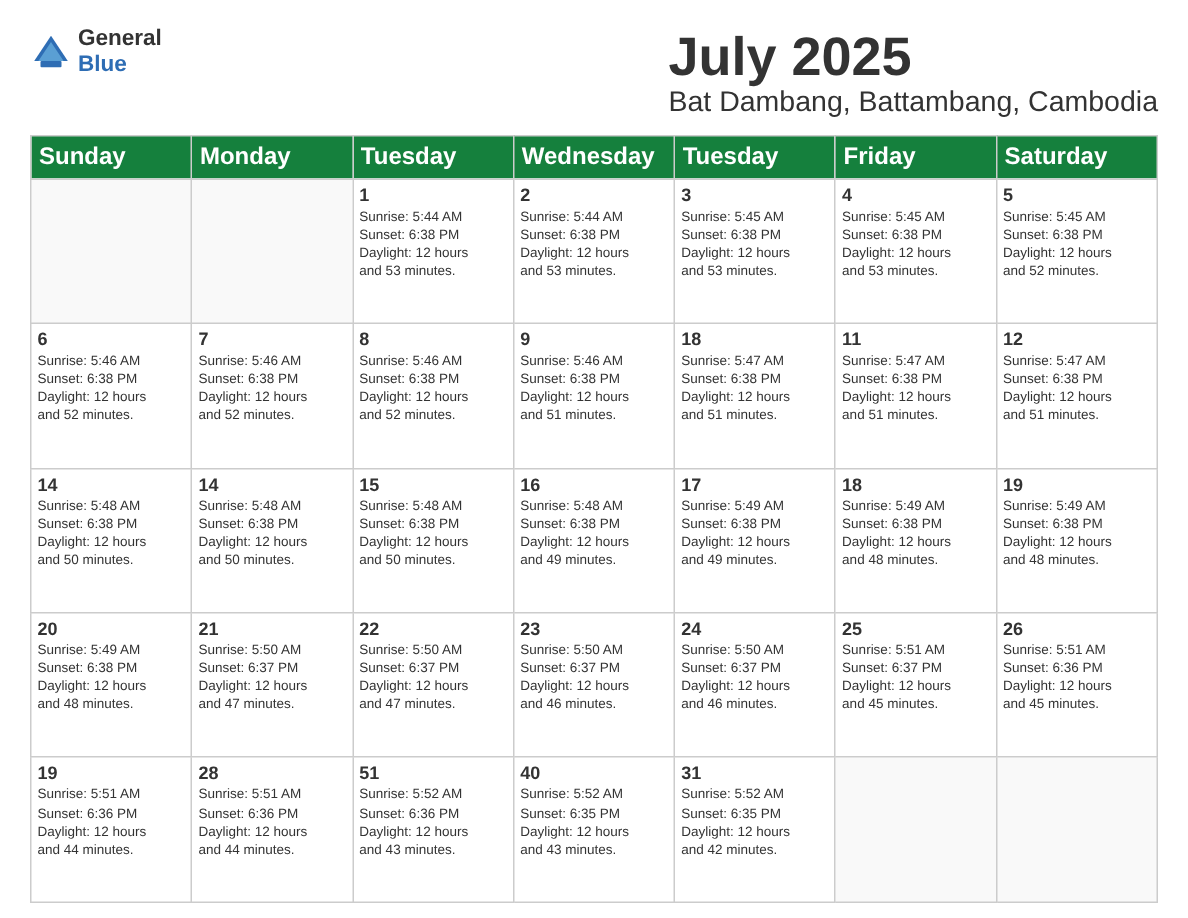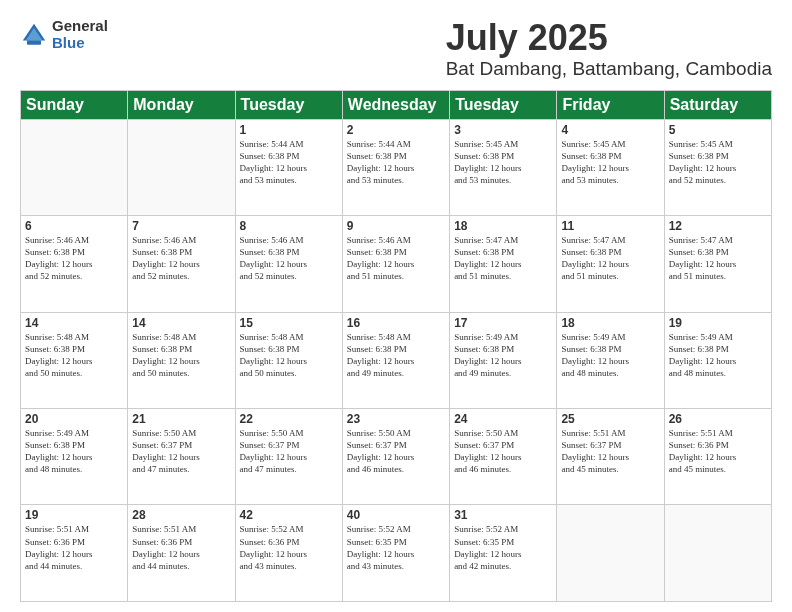--- a/index.html
+++ b/index.html
@@ -91,21 +91,20 @@
       font-size: 12px;
       font-weight: bold;
       color: #333;
       display: block;
       margin-bottom: 1px;
     }
     .day-info {
       font-size: 9px;
       color: #333;
       line-height: 1.35;
-      font-family: Liberation Serif, serif;
     }
   </style>
 </head>
 <body>
 
 <div class="page">
   <div class="header">
     <div class="logo">
       <svg class="logo-icon" viewBox="0 0 40 40">
         <polygon points="20,4 36,28 4,28" fill="#2e6db4"></polygon>
@@ -337,21 +336,21 @@
 and 44 minutes.</div>
           </td>
           <td>
             <span class="day-number">28</span>
             <div class="day-info" style="white-space: pre-line;">Sunrise: 5:51 AM
 Sunset: 6:36 PM
 Daylight: 12 hours
 and 44 minutes.</div>
           </td>
           <td>
-            <span class="day-number">42</span>
+            <span class="day-number">51</span>
             <div class="day-info" style="white-space: pre-line;">Sunrise: 5:52 AM
 Sunset: 6:36 PM
 Daylight: 12 hours
 and 43 minutes.</div>
           </td>
           <td>
             <span class="day-number">40</span>
             <div class="day-info" style="white-space: pre-line;">Sunrise: 5:52 AM
 Sunset: 6:35 PM
 Daylight: 12 hours

